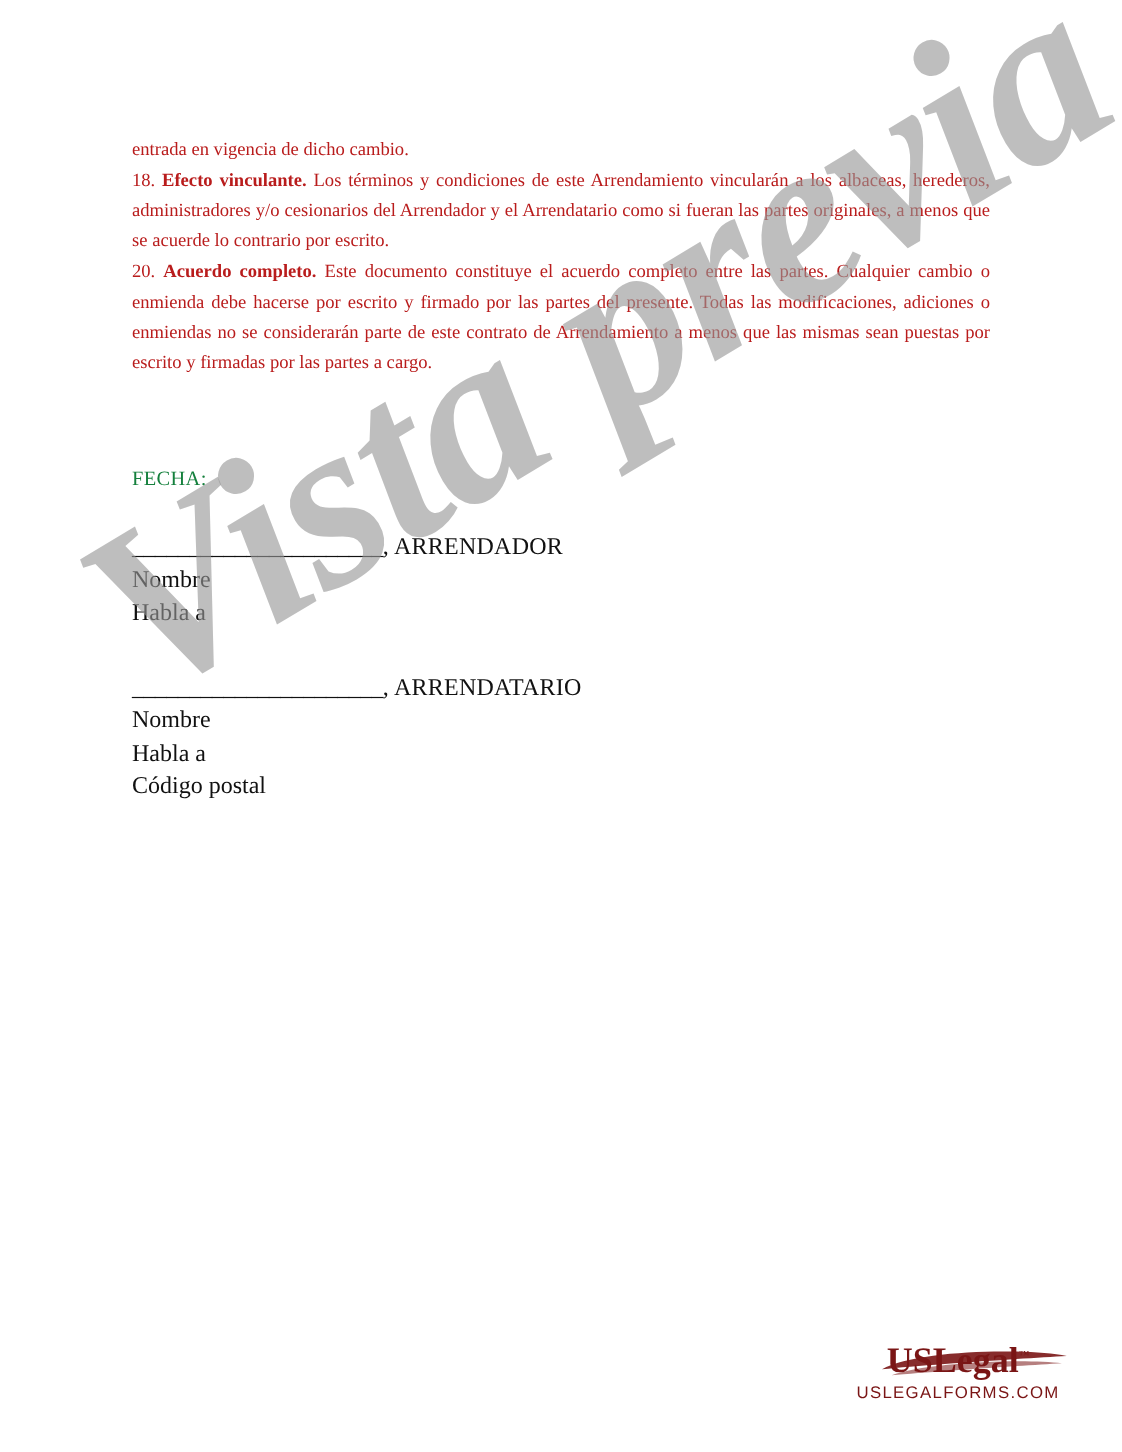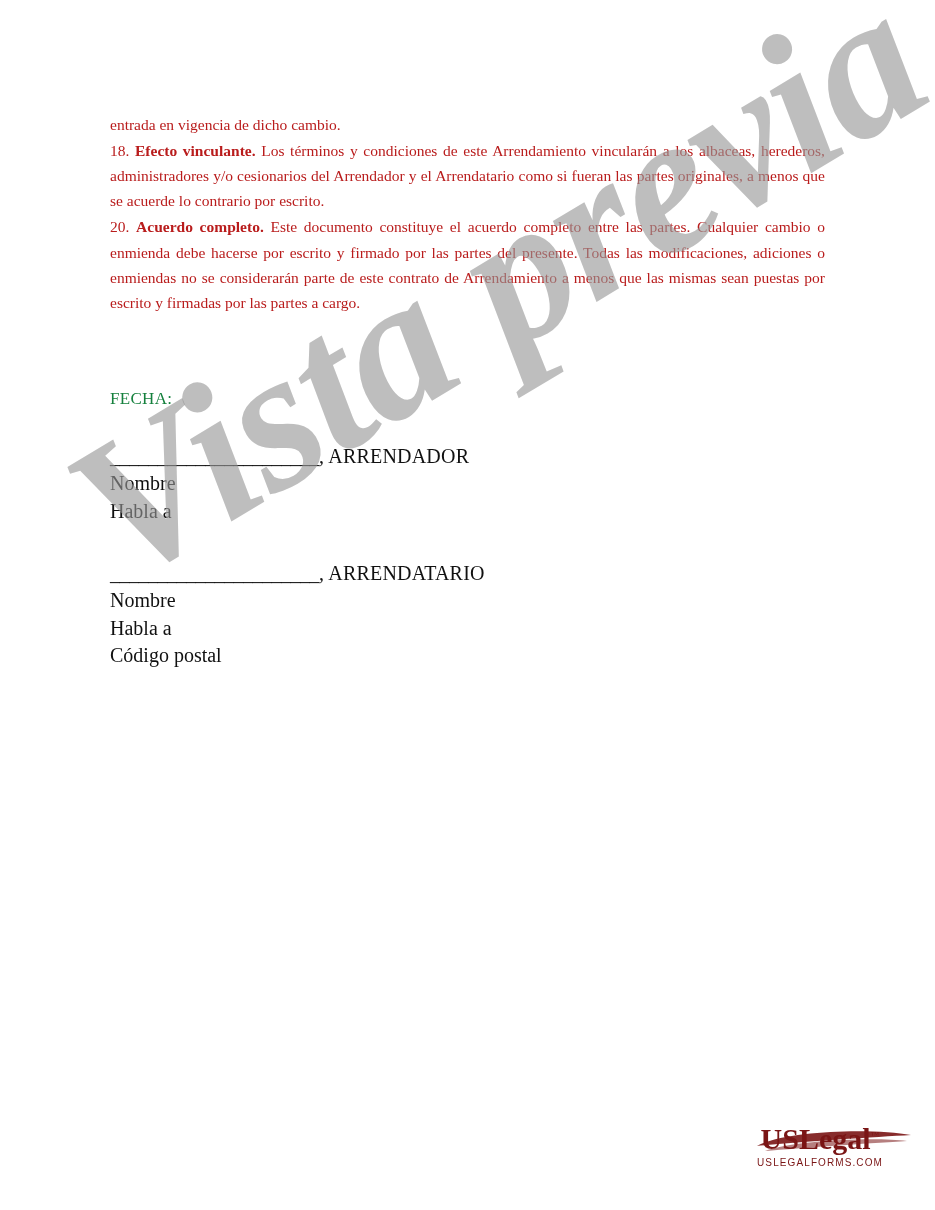--- a/index.html
+++ b/index.html
@@ -126,21 +126,21 @@
   .logo-swoosh {
     position: absolute;
     left: -6px;
     top: 4px;
     width: 160px;
     height: 26px;
     overflow: visible;
   }
   .logo-sub {
     font-family: "Liberation Sans", sans-serif;
-    font-size: 10px;
+    font-size: 14px;
     color: #7a1515;
     letter-spacing: 1.1px;
     margin-top: 3px;
   }
 </style>
 </head>
 <body>
 
 <div class="page">
 

